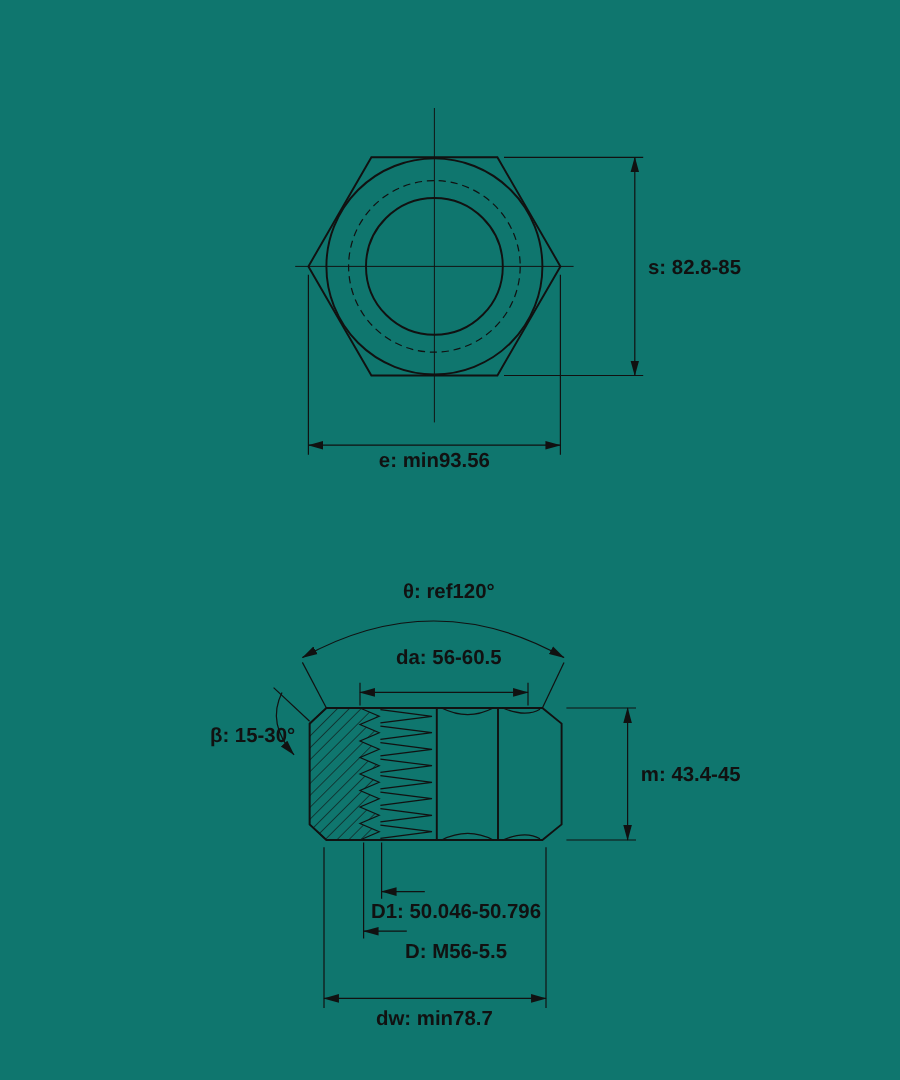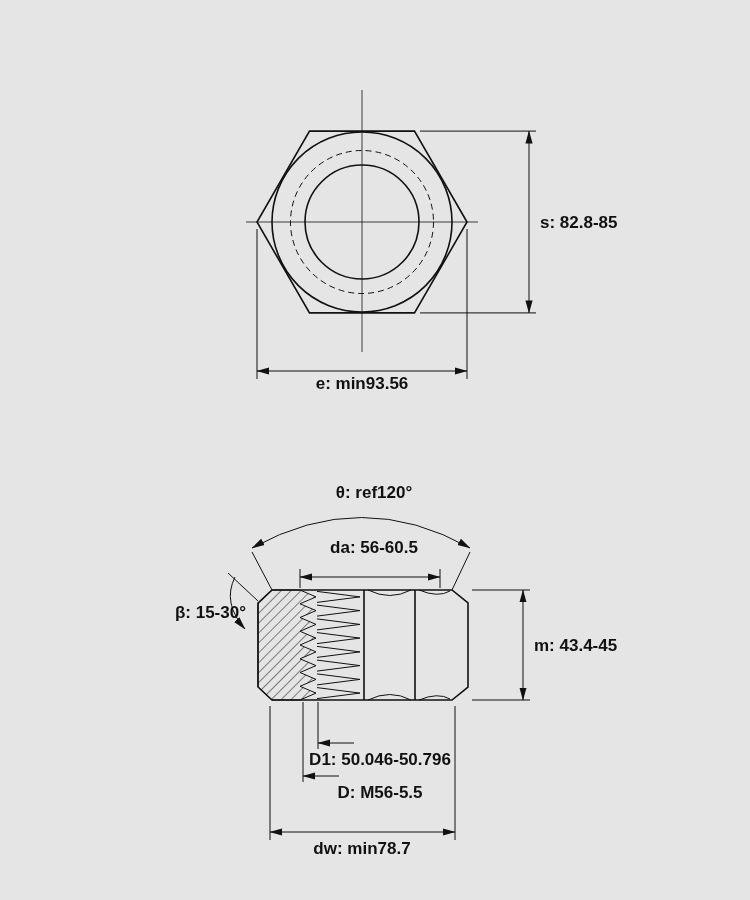--- a/index.html
+++ b/index.html
@@ -4,21 +4,21 @@
 <style>
   html, body {
     margin: 0;
     padding: 0;
     background: #ffffff;
   }
   .stage {
     width: 750px;
     height: 900px;
     position: relative;
-    background: #e5e5e5;
+    background: #0f766e;
   }
   svg text {
     font-family: "Liberation Sans", sans-serif;
     font-weight: 700;
     font-size: 17px;
     fill: #111111;
   }
   .outline { stroke: #111111; stroke-width: 1.6; fill: none; stroke-linejoin: miter; }
   .thin    { stroke: #111111; stroke-width: 1;   fill: none; }
   .dim     { stroke: #111111; stroke-width: 1;   fill: none; }

